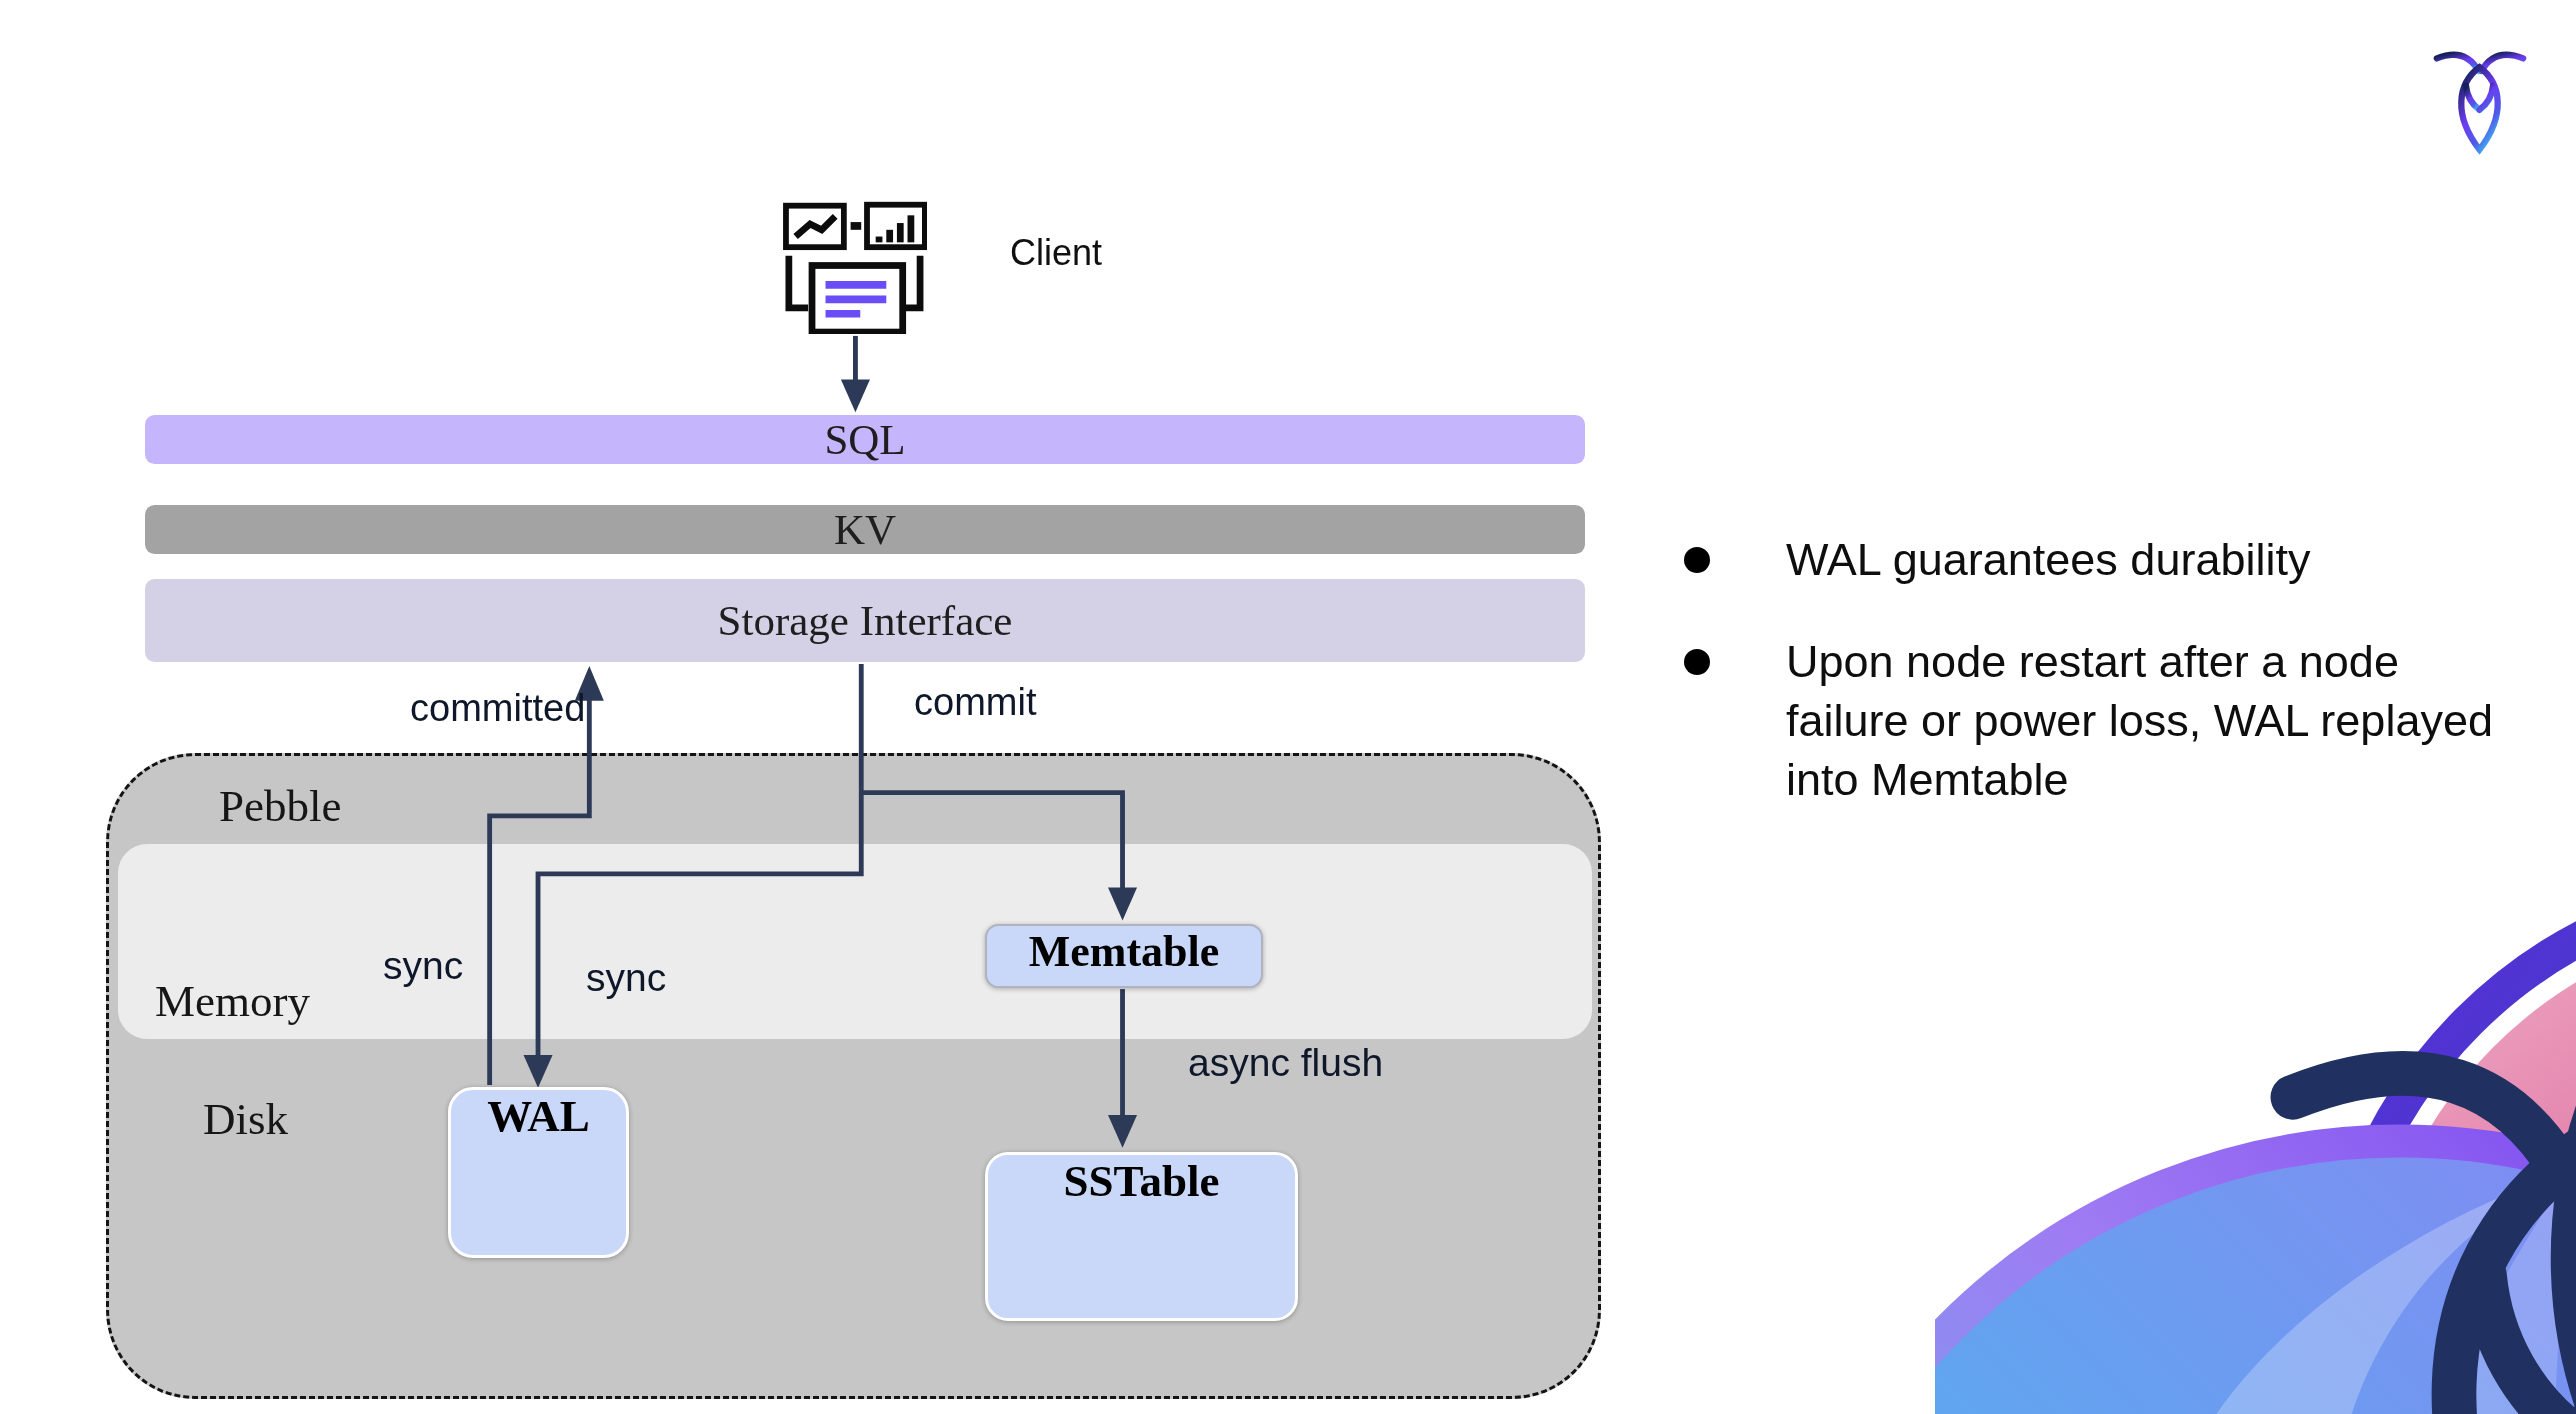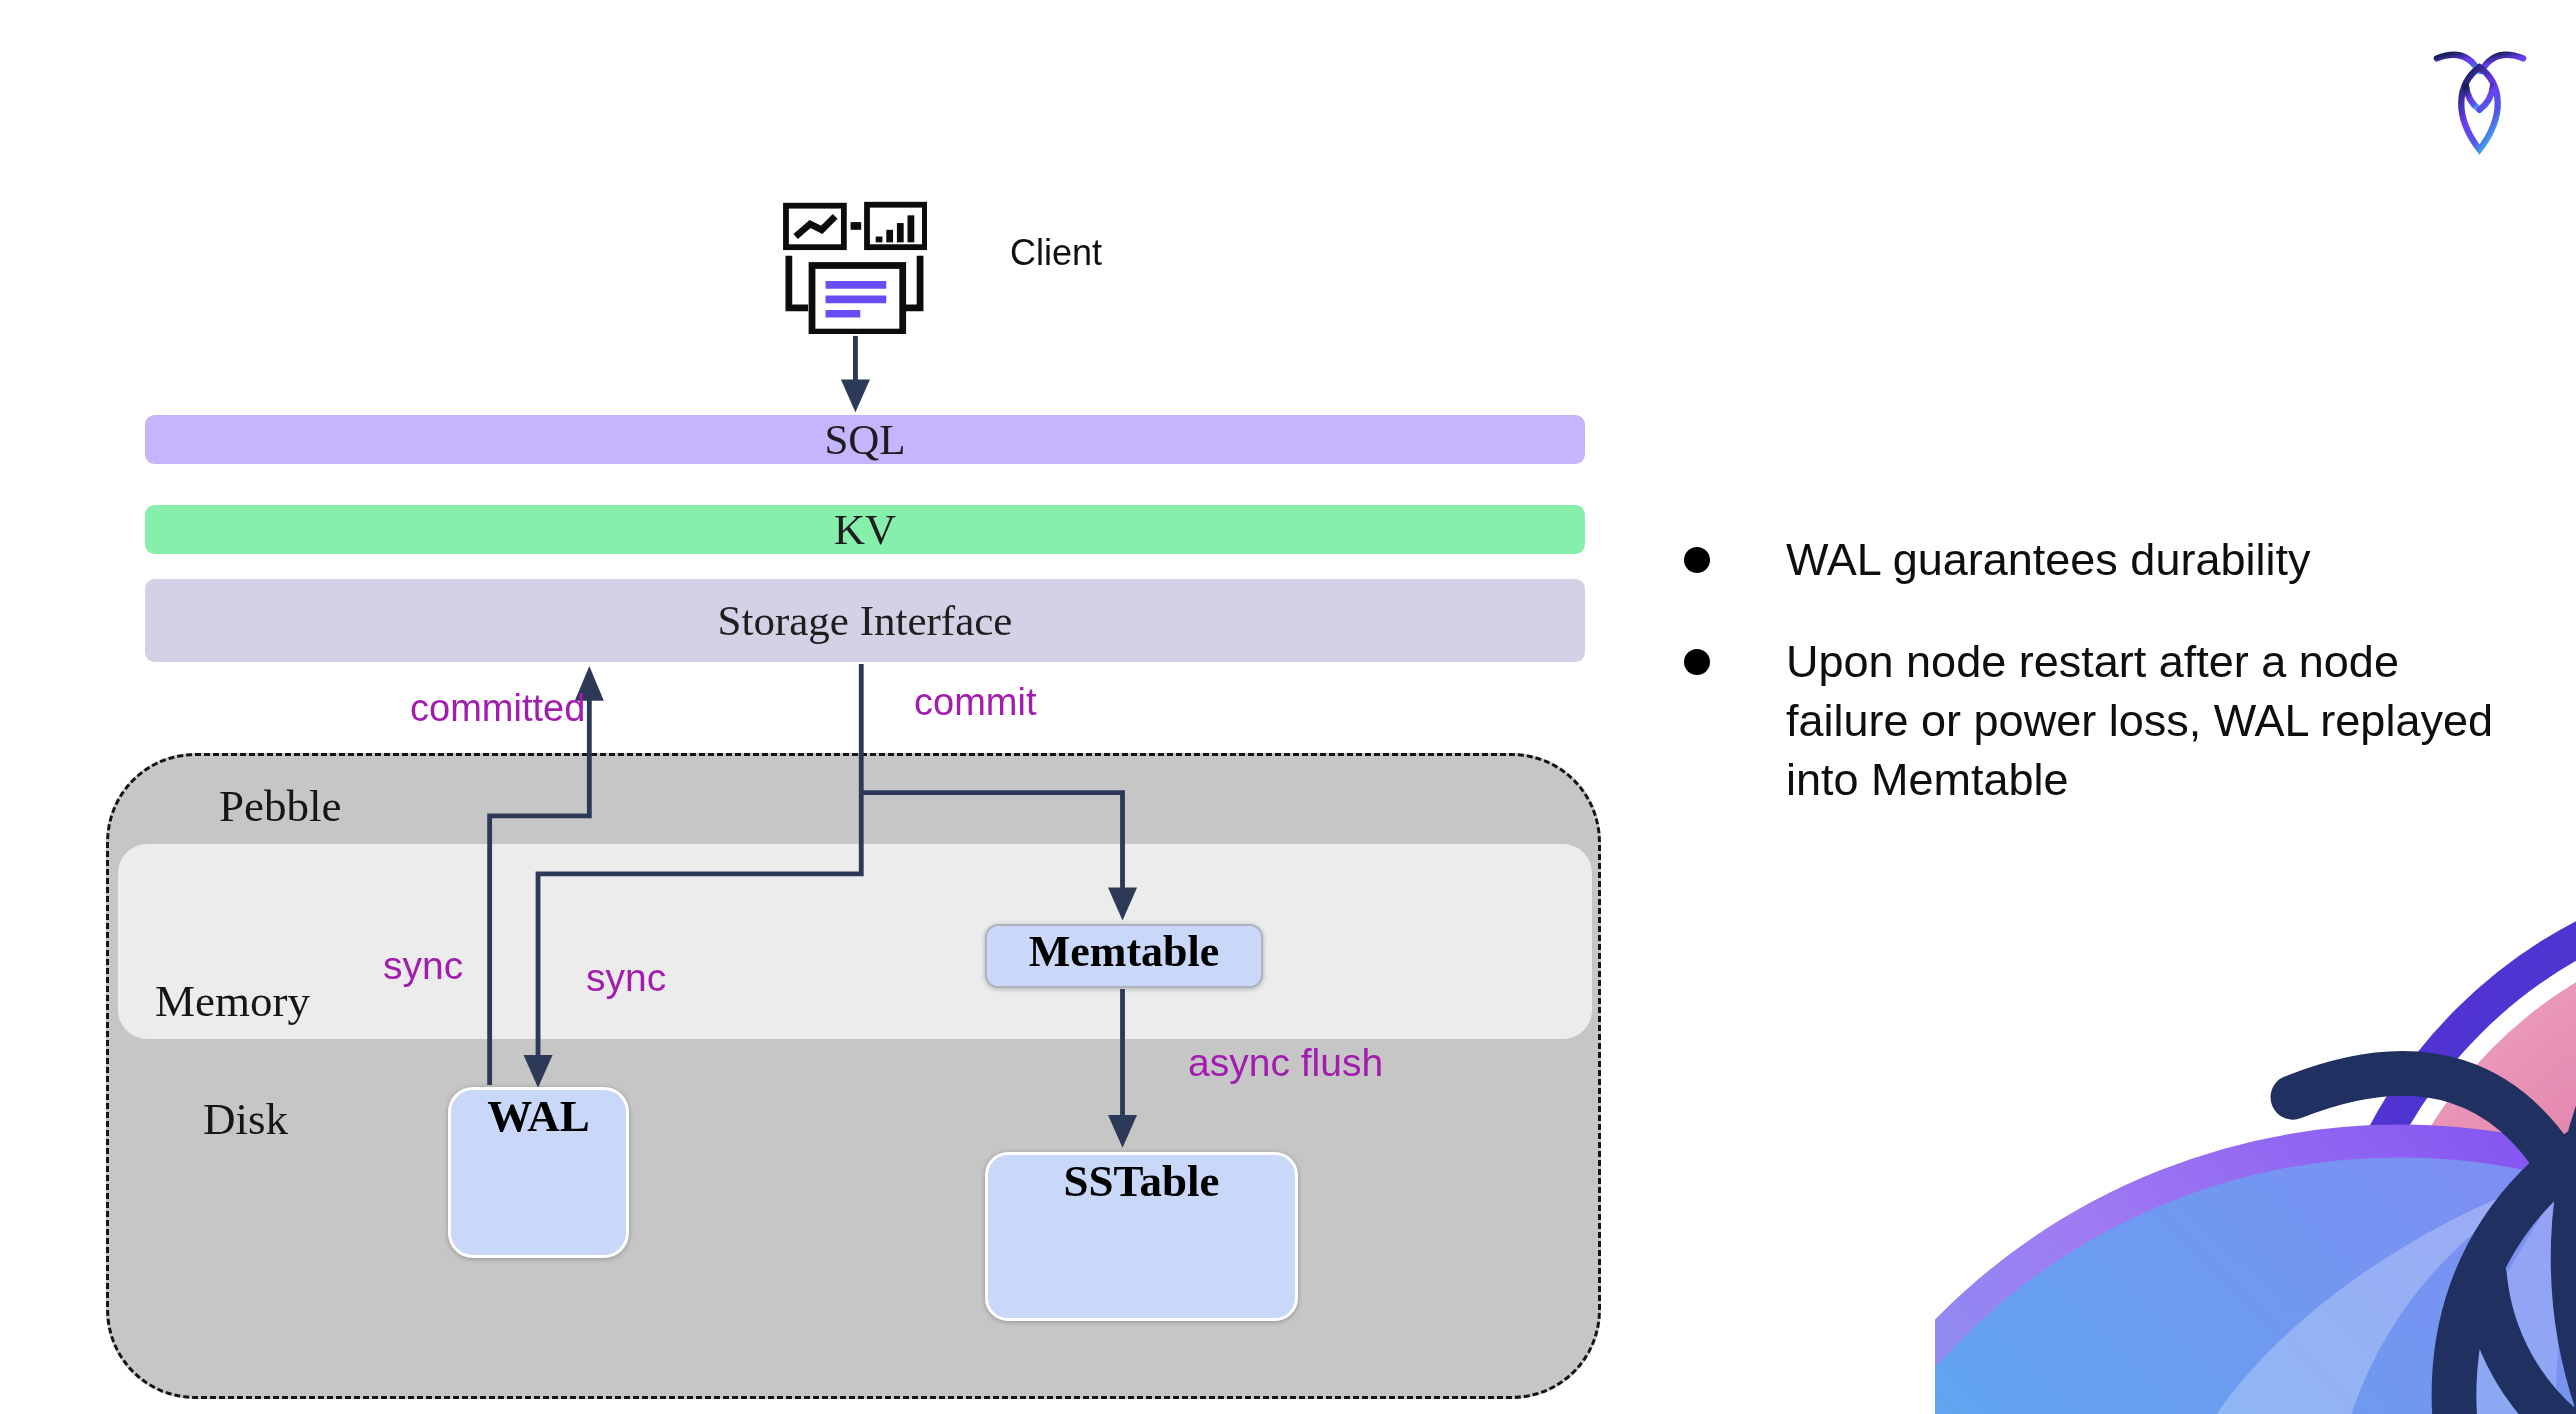--- a/index.html
+++ b/index.html
@@ -16,41 +16,41 @@
     color:#0b0b0b; line-height:1.2;
   }
 
   
   .layer-bar {
     left:145px; width:1440px; border-radius:9.7px;
     display:flex; align-items:center; justify-content:center;
     font-family:"Liberation Serif", serif; font-size:43px; color:#1e1e1e;
   }
   #bar-sql { top:415px; height:49px; background:#c4b5fd; }
-  #bar-kv  { top:505px; height:49px; background:#86efac; }
+  #bar-kv  { top:505px; height:49px; background:#a3a3a3; }
   #bar-storage { top:579px; height:83px; background:#d4d1e6; }
 
   
   #pebble {
     left:106px; top:753px; width:1495px; height:646px;
     background:#c6c6c6; border:3.9px dashed #141414; border-radius:89px;
   }
   #memory-band {
     left:118px; top:844px; width:1474px; height:195px;
     background:#ececec; border-radius:29px;
   }
   .region-label {
     font-family:"Liberation Serif", serif; font-size:45px; color:#161616;
   }
   #pebble-label { left:219px; top:780px; }
   #memory-label { left:155px; top:975px; }
   #disk-label   { left:203px; top:1093px; }
 
   
-  .edge-label { font-size:39px; color:#a21caf; }
+  .edge-label { font-size:39px; color:#0f172a; }
   #committed-label { left:410px;  top:687px; font-size:38px; }
   #commit-label    { left:914px;  top:681px; font-size:38px; }
   #sync-label-1    { left:383px;  top:944px; }
   #sync-label-2    { left:586px;  top:956px; }
   #async-flush-label { left:1188px; top:1041px; }
 
   
   .node-box {
     background:#c9d7f8; display:flex; align-items:flex-start; justify-content:center;
     font-family:"Liberation Serif", serif; font-weight:bold; color:#000;

